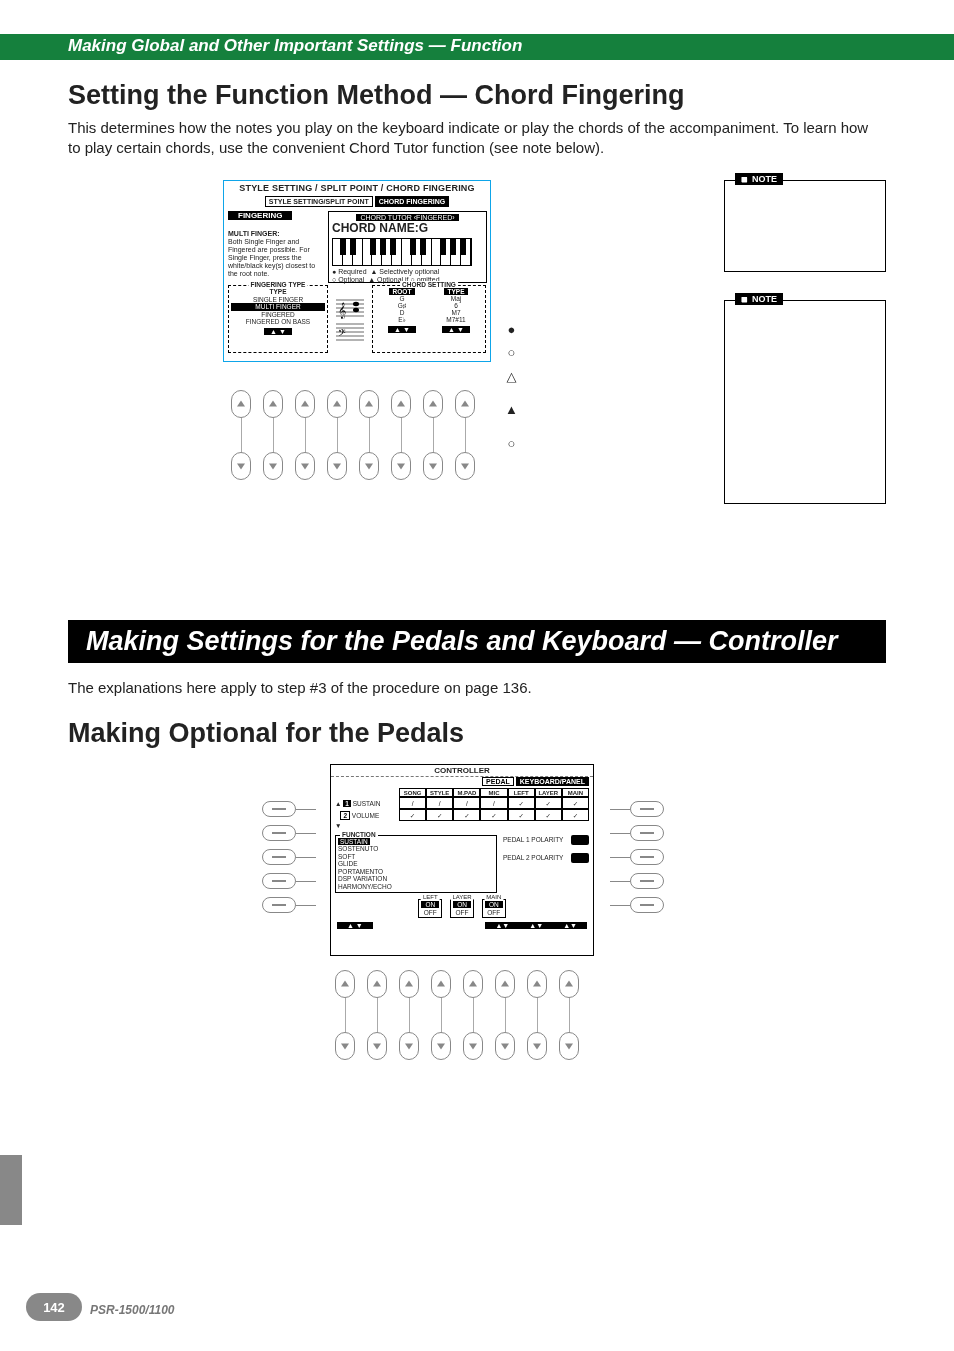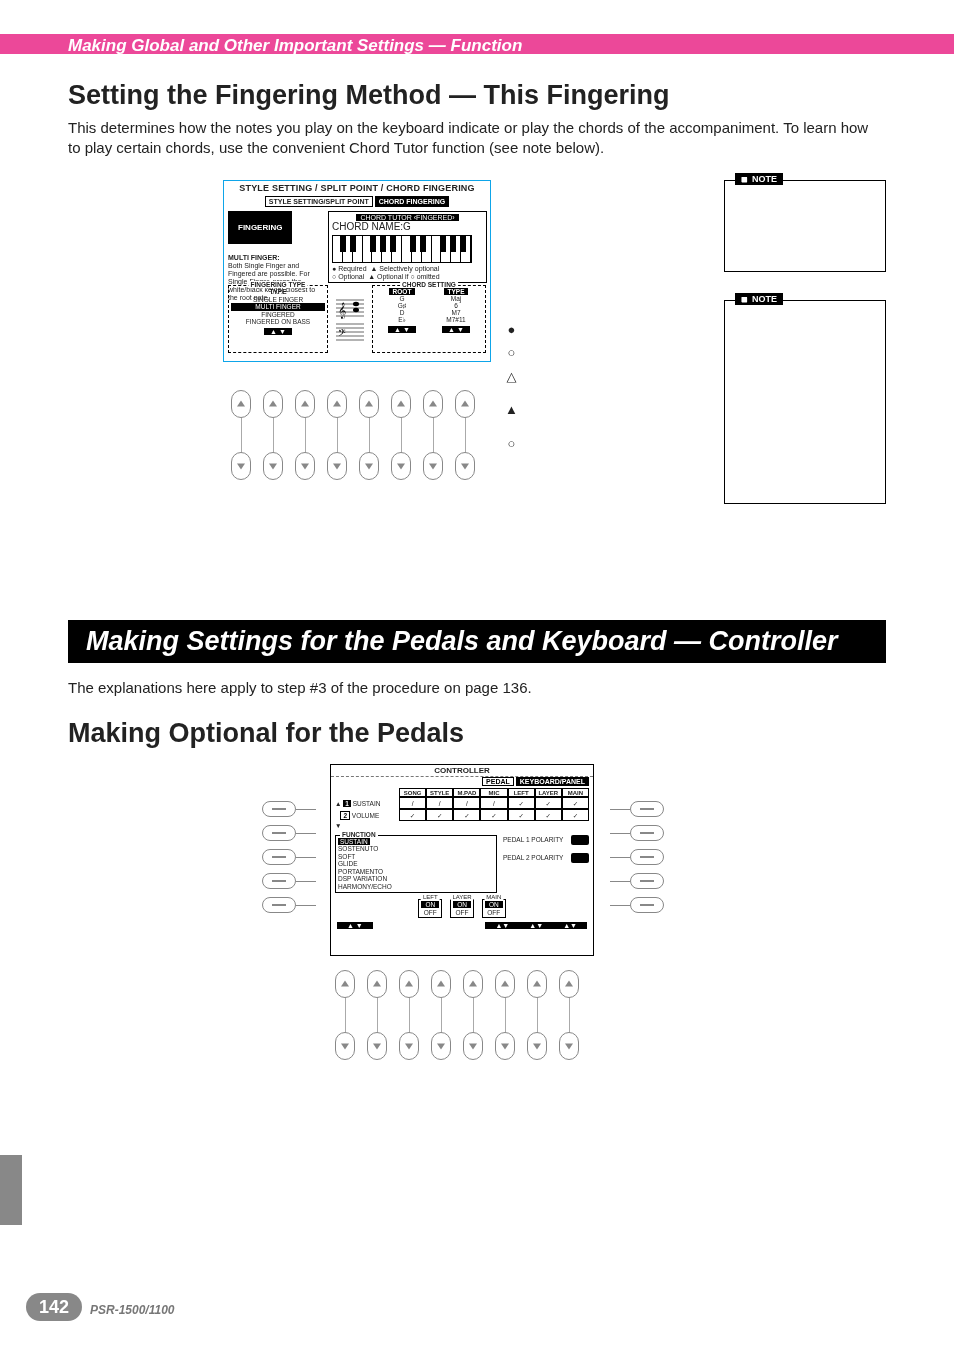--- a/index.html
+++ b/index.html
@@ -9,22 +9,22 @@
     background: #fff;
     font-family: Arial, Helvetica, sans-serif;
     position: relative;
     color: #222;
   }
   .header-bar {
     position: absolute;
     top: 34px;
     left: 0;
     width: 100%;
-    height: 20px;
-    background: #ec4899;
+    height: 26px;
+    background: #15803d;
   }
   .header-text {
     position: absolute;
     left: 68px;
     top: 2px;
     font-style: italic;
     font-weight: bold;
     color: #fff;
     font-size: 17px;
   }
@@ -76,34 +76,34 @@
     width: 104px;
     padding: 2px 4px;
     font-size: 7px;
     line-height: 1.15;
   }
   .lcd-left .label-inv {
     display: inline-block;
     background: #000;
     color: #fff;
     font-weight: bold;
-    padding: 12px 10px;
+    padding: 0 10px;
     margin-bottom: 10px;
     font-size: 8px;
   }
   .lcd-right {
     flex: 1;
     border: 1px solid #000;
     margin: 2px 3px 2px 0;
     padding: 2px 3px;
     font-size: 7px;
   }
   .lcd-right .chordname {
-    font-weight: normal;
-    font-size: 10px;
+    font-weight: bold;
+    font-size: 12px;
   }
   .keyboard-mini {
     width: 140px;
     height: 28px;
     border: 1px solid #000;
     margin-top: 3px;
     position: relative;
     background: #fff;
     display: flex;
   }
@@ -400,21 +400,21 @@
   .page-num-pill {
     position: absolute;
     left: 26px;
     bottom: 30px;
     width: 56px;
     height: 28px;
     background: #888;
     border-radius: 14px;
     color: #fff;
     font-weight: bold;
-    font-size: 18px;
+    font-size: 13px;
     display: flex;
     align-items: center;
     justify-content: center;
   }
   .footer-model {
     position: absolute;
     left: 90px;
     bottom: 34px;
     font-style: italic;
     font-weight: bold;
@@ -431,21 +431,21 @@
     background: #888;
   }
 </style>
 </head>
 <body>
 
 <div class="header-bar">
   <div class="header-text">Making Global and Other Important Settings — Function</div>
 </div>
 
-<div class="h1 first">Setting the Fingering Method — This Fingering</div>
+<div class="h1 first">Setting the Function Method — Chord Fingering</div>
 <div class="body-text first">This determines how the notes you play on the keyboard indicate or play the chords of the accompaniment. To learn how to play certain chords, use the convenient Chord Tutor function (see note below).</div>
 
 <div class="lcd-block lcd1">
   <div class="lcd-title">STYLE SETTING / SPLIT POINT / CHORD FINGERING</div>
   <div class="lcd-tabs">
     <div class="lcd-tab">STYLE SETTING/SPLIT POINT</div>
     <div class="lcd-tab active">CHORD FINGERING</div>
   </div>
   <div class="lcd-cols">
     <div class="lcd-left">

